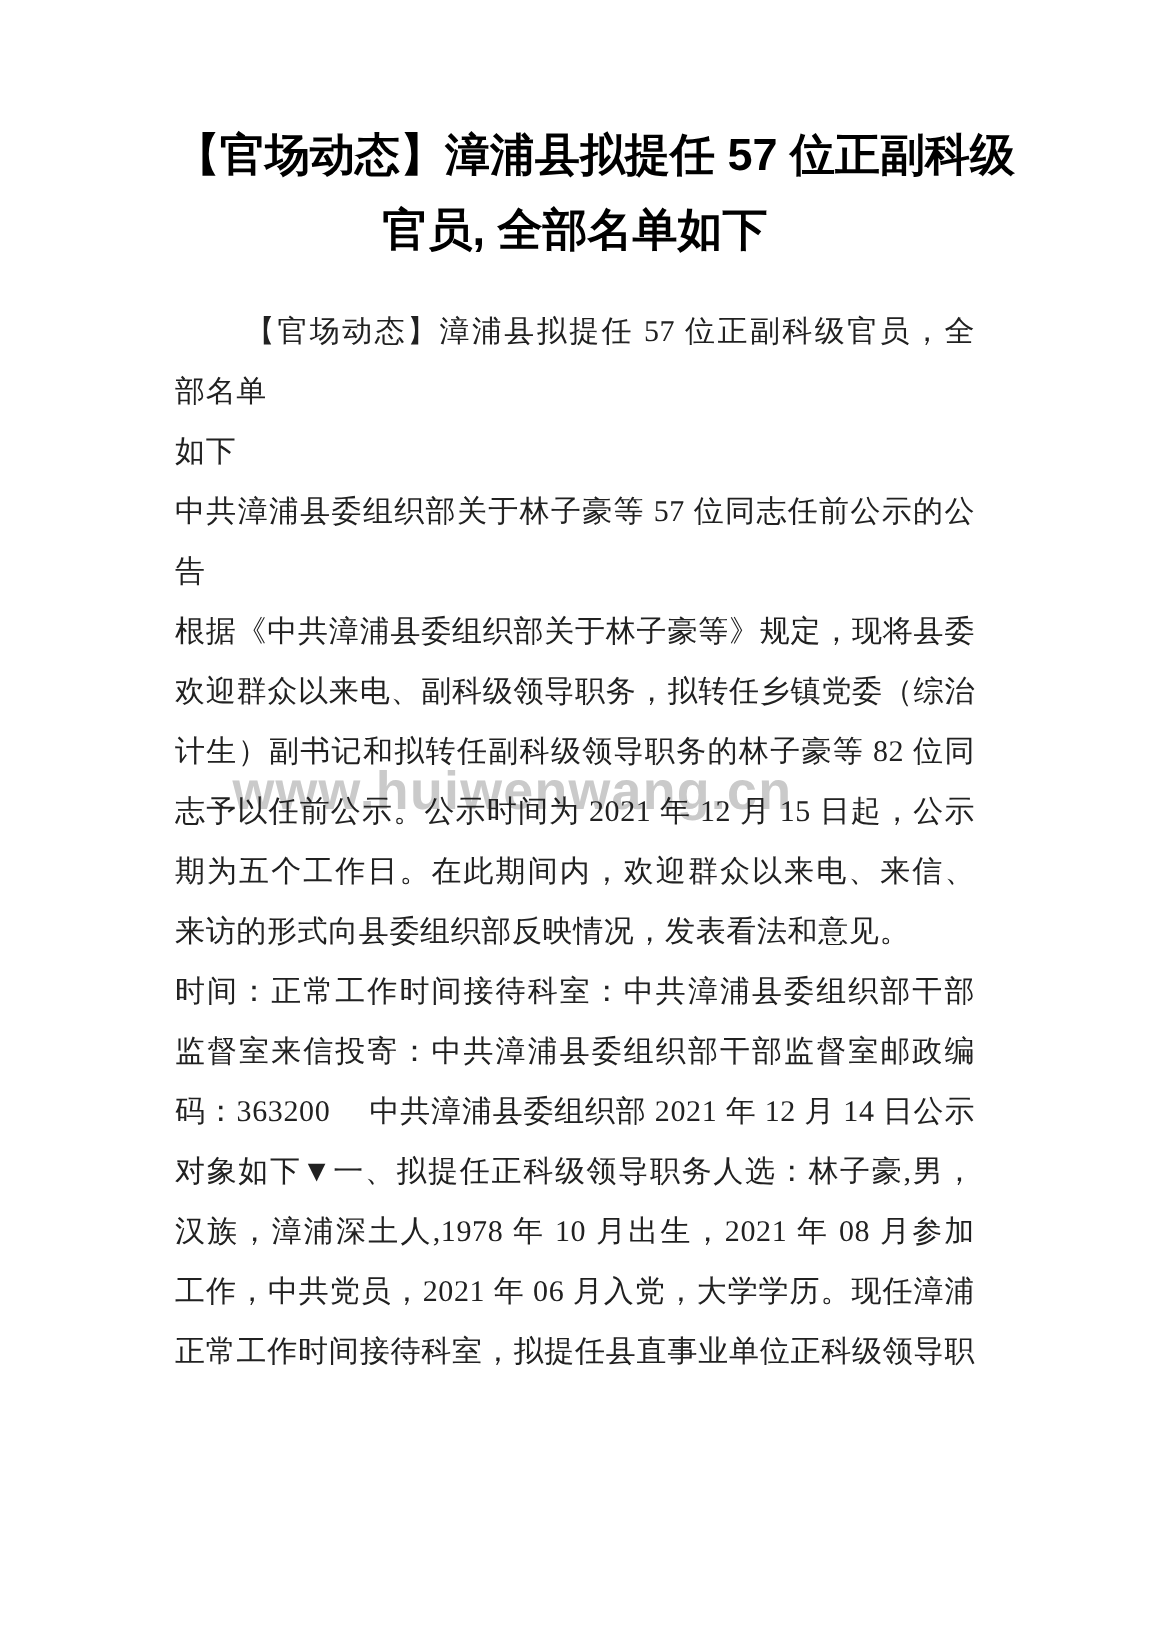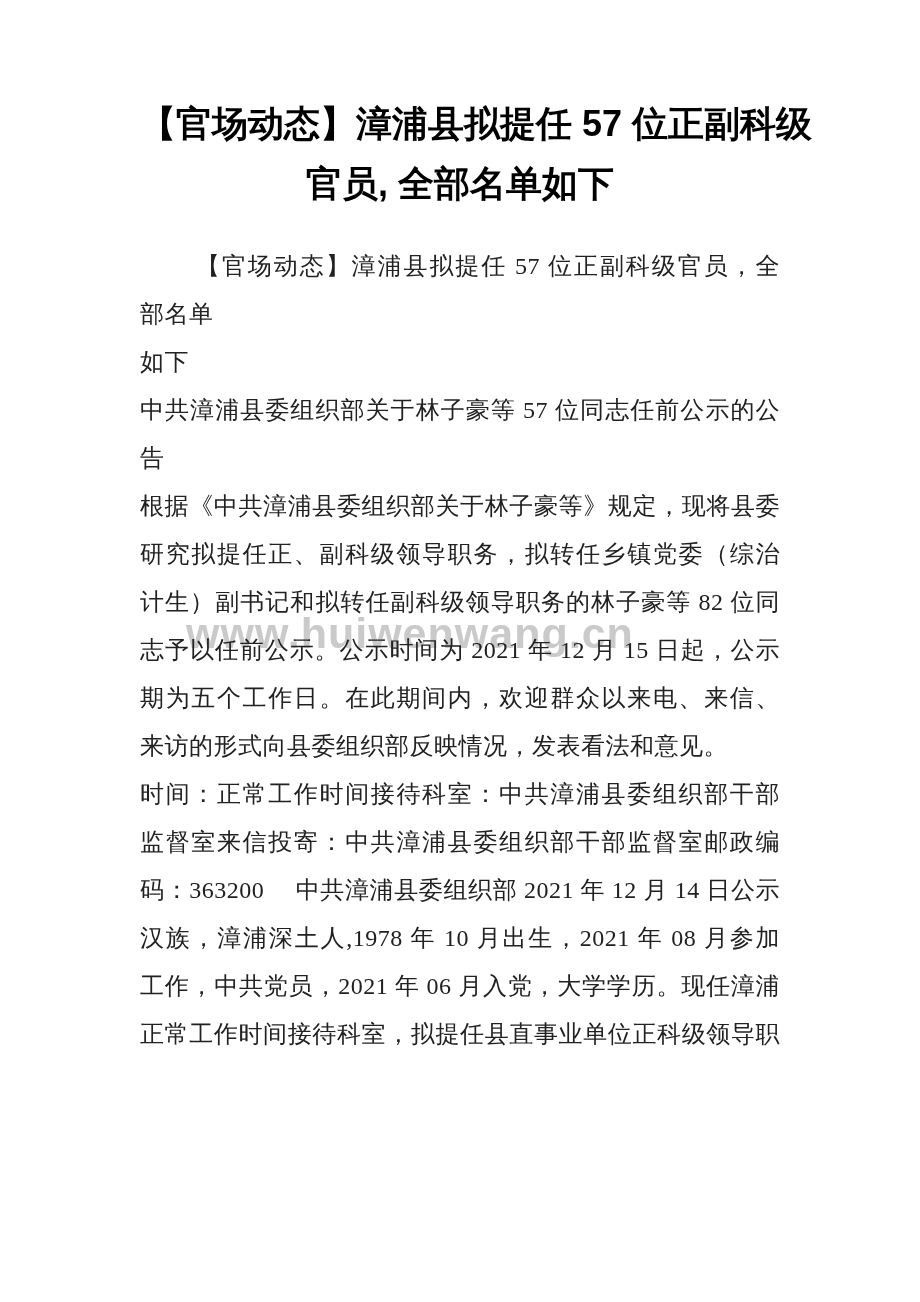--- a/index.html
+++ b/index.html
@@ -79,26 +79,27 @@
         <div class="title-line">【官场动态】漳浦县拟提任 57 位正副科级</div>
         <div class="title-line">官员, 全部名单如下</div>
       </h1>
     <div class="doc-body">
         <div class="body-line justify indent">【官场动态】漳浦县拟提任 57 位正副科级官员，全</div>
         <div class="body-line">部名单</div>
         <div class="body-line">如下</div>
         <div class="body-line justify">中共漳浦县委组织部关于林子豪等 57 位同志任前公示的公</div>
         <div class="body-line">告</div>
         <div class="body-line justify">根据《中共漳浦县委组织部关于林子豪等》规定，现将县委</div>
-        <div class="body-line justify">研究拟提任正、副科级领导职务，拟转任乡镇党委（综治</div>
+        <div class="body-line justify">欢迎群众以来电、副科级领导职务，拟转任乡镇党委（综治</div>
         <div class="body-line justify">计生）副书记和拟转任副科级领导职务的林子豪等 82 位同</div>
         <div class="body-line justify">志予以任前公示。公示时间为 2021 年 12 月 15 日起，公示</div>
         <div class="body-line justify">期为五个工作日。在此期间内，欢迎群众以来电、来信、</div>
         <div class="body-line">来访的形式向县委组织部反映情况，发表看法和意见。</div>
         <div class="body-line justify">时间：正常工作时间接待科室：中共漳浦县委组织部干部</div>
         <div class="body-line justify">监督室来信投寄：中共漳浦县委组织部干部监督室邮政编</div>
         <div class="body-line justify">码：363200　 中共漳浦县委组织部 2021 年 12 月 14 日公示</div>
+        <div class="body-line justify">对象如下▼一、拟提任正科级领导职务人选：林子豪,男，</div>
         <div class="body-line justify">汉族，漳浦深土人,1978 年 10 月出生，2021 年 08 月参加</div>
         <div class="body-line justify">工作，中共党员，2021 年 06 月入党，大学学历。现任漳浦</div>
         <div class="body-line justify">正常工作时间接待科室，拟提任县直事业单位正科级领导职</div>
       </div>
   </div>
 </div>
 
 </body></html>

